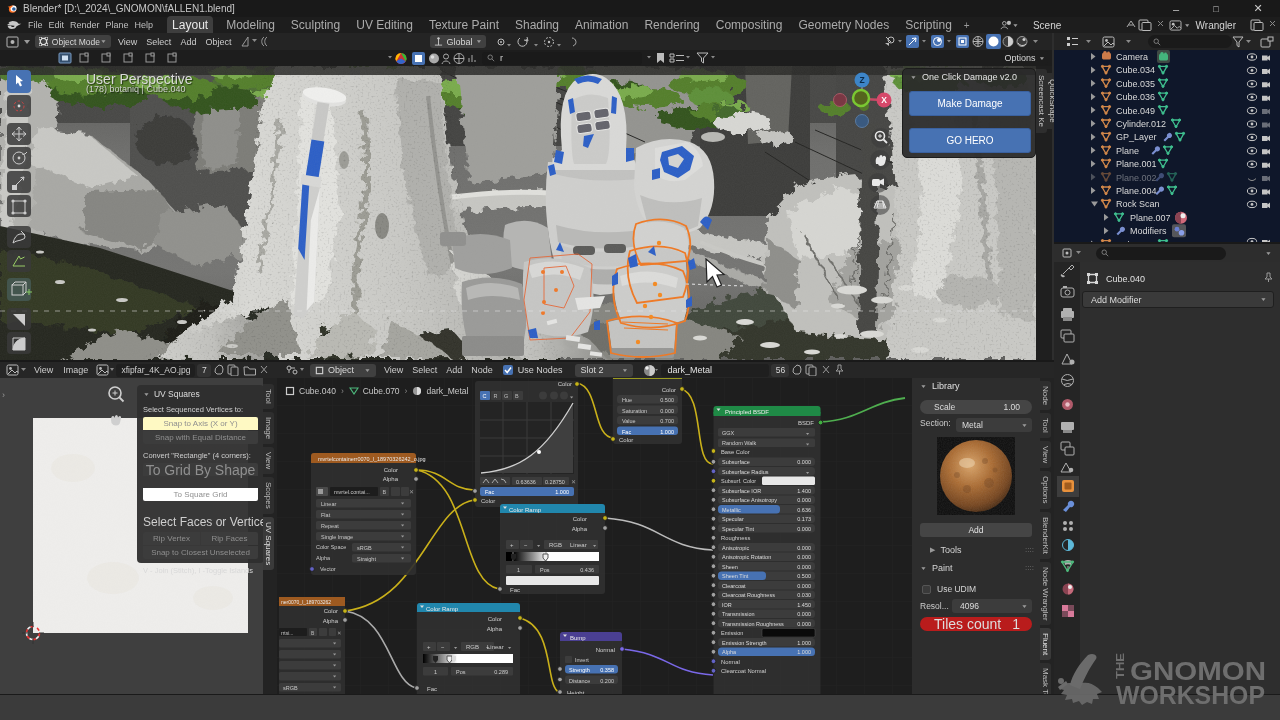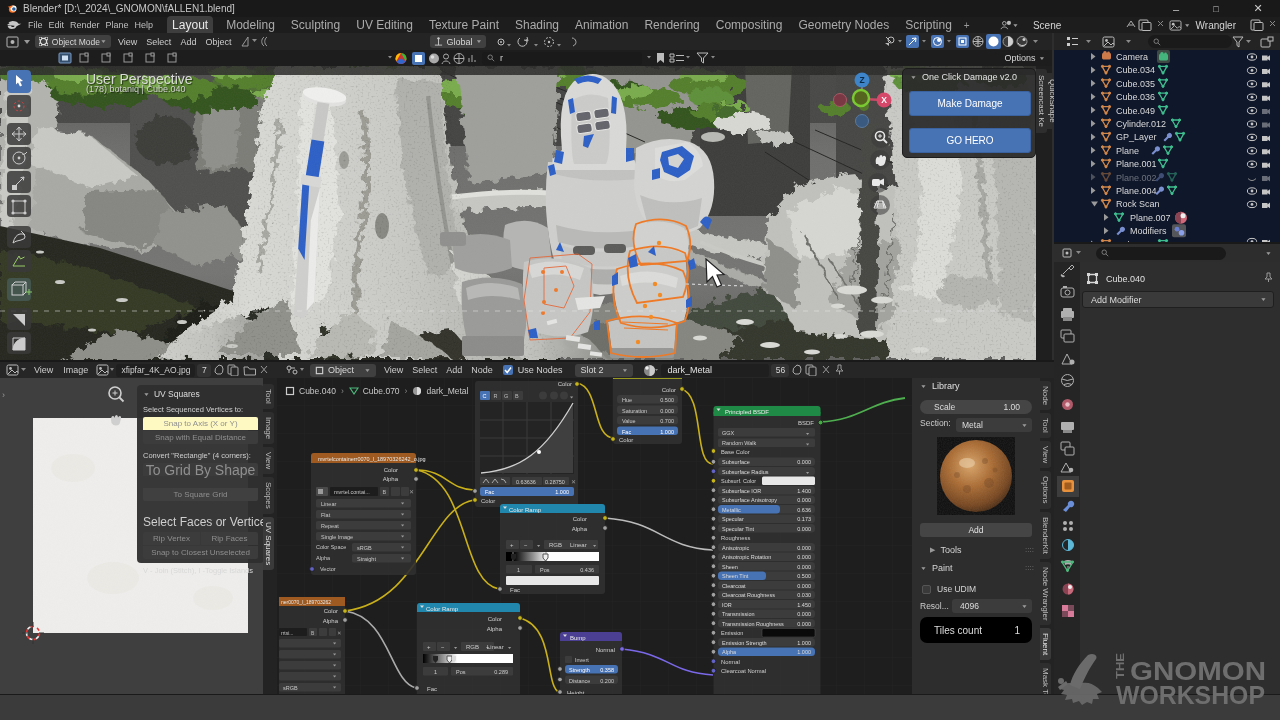--- a/index.html
+++ b/index.html
@@ -1116,21 +1116,21 @@
     </svg>
  <span class="abs" style="left:2px;top:28px;color:#999;font-size:9px">›</span>
 
  <div class="abs" style="left:137px;top:23px;width:127px;height:178px;background:#2e2e2ef2;border-radius:4px">
   <div class="row" style="padding:4px 0 0 6px;color:#dedede;font-size:8.5px"><span class="caret" style="margin-right:4px">▼</span>UV Squares</div>
   <div style="margin:6px 6px 0;color:#cfcfcf;font-size:7.5px;white-space:nowrap">Select Sequenced Vertices to:</div>
   <div style="margin:3px 6px 0;height:13px;background:#fef9c3;border-radius:2px 2px 0 0;color:#8f8f8f;font-size:8px;display:flex;align-items:center;justify-content:center">Snap to Axis (X or Y)</div>
   <div style="margin:1px 6px 0;height:13px;background:#3c3c3c;border-radius:0 0 2px 2px;color:#8f8f8f;font-size:8px;display:flex;align-items:center;justify-content:center">Snap with Equal Distance</div>
   <div style="margin:7px 6px 0;color:#cfcfcf;font-size:7.5px;white-space:nowrap">Convert "Rectangle" (4 corners):</div>
   <div style="margin:3px 6px 12px;height:13px;background:#3c3c3c;border-radius:2px 2px 0 0;color:#8f8f8f;font-size:14px;display:flex;align-items:center;justify-content:center">To Grid By Shape</div>
-  <div style="margin:1px 6px 14px;height:13px;background:#404040;border-radius:0 0 2px 2px;color:#8f8f8f;font-size:8px;display:flex;align-items:center;justify-content:center">To Square Grid</div>
+  <div style="margin:1px 6px 14px;height:13px;background:#ffffff;border-radius:0 0 2px 2px;color:#8f8f8f;font-size:8px;display:flex;align-items:center;justify-content:center">To Square Grid</div>
   <div style="margin:7px 6px 0;color:#cfcfcf;font-size:12px;white-space:nowrap">Select Faces or Vertices to:</div>
   <div style="margin:3px 6px 0;display:flex;gap:1px">
         <div style="flex:1;height:13px;background:#3c3c3c;border-radius:2px 0 0 0;color:#8f8f8f;font-size:8px;display:flex;align-items:center;justify-content:center">Rip Vertex</div>
         <div style="flex:1;height:13px;background:#3c3c3c;border-radius:0 2px 0 0;color:#8f8f8f;font-size:8px;display:flex;align-items:center;justify-content:center">Rip Faces</div>
       </div>
   <div style="margin:1px 6px 0;height:13px;background:#3c3c3c;border-radius:0 0 2px 2px;color:#8f8f8f;font-size:8px;display:flex;align-items:center;justify-content:center">Snap to Closest Unselected</div>
   <div style="margin:7px 6px 0;color:#d8d8d8;font-size:7.5px;white-space:nowrap">V - Join (Stitch), I -Toggle Islands</div>
  </div>
 
  <div class="abs" style="left:263px;top:16px;width:14px;height:318px;background:#232323">
@@ -1616,21 +1616,21 @@
  <div class="abs" style="right:6px;top:186px;color:#777;font-size:8px">::::</div>
  <div class="abs row" style="left:10px;top:207px">
       <div style="width:9px;height:9px;background:#3a3a3a;border:1px solid #555;border-radius:2px"></div>
       <span style="margin-left:6px;font-size:8.5px;color:#d5d5d5">Use UDIM</span>
     </div>
  <div class="abs row" style="left:8px;top:224px;font-size:8.5px;color:#ccc">Resol...</div>
  <div class="abs row" style="left:40px;top:222px;width:80px;height:14px;background:#3c3c3c;border-radius:3px;font-size:8.5px">
       <span style="margin-left:8px;color:#ddd">4096</span>
       <span class="caret" style="margin-left:auto;margin-right:4px">▼</span>
     </div>
- <div class="abs row" style="left:8px;top:240px;width:112px;height:26px;background:#000000;border-radius:7px;font-size:10px">
+ <div class="abs row" style="left:8px;top:240px;width:112px;height:14px;background:#b91c1c;border-radius:7px;font-size:14px">
       <span style="margin-left:14px;color:#ddd">Tiles count</span>
       <span style="margin-left:auto;margin-right:12px;color:#ddd">1</span>
     </div>
 </div>
 
 <div class="abs" style="left:1040px;top:377px;width:14px;height:317px;background:#232323">
  <div style="writing-mode:vertical-rl;background:#2e2e2e;color:#bdbdbd;font-size:8px;padding:5px 1px;margin-top:4px;border-radius:0 3px 3px 0">Node</div>
  <div style="writing-mode:vertical-rl;background:#2e2e2e;color:#bdbdbd;font-size:8px;padding:5px 1px;margin-top:3px;border-radius:0 3px 3px 0">Tool</div>
  <div style="writing-mode:vertical-rl;background:#2e2e2e;color:#bdbdbd;font-size:8px;padding:5px 1px;margin-top:3px;border-radius:0 3px 3px 0">View</div>
  <div style="writing-mode:vertical-rl;background:#2e2e2e;color:#bdbdbd;font-size:8px;padding:5px 1px;margin-top:3px;border-radius:0 3px 3px 0">Options</div>

